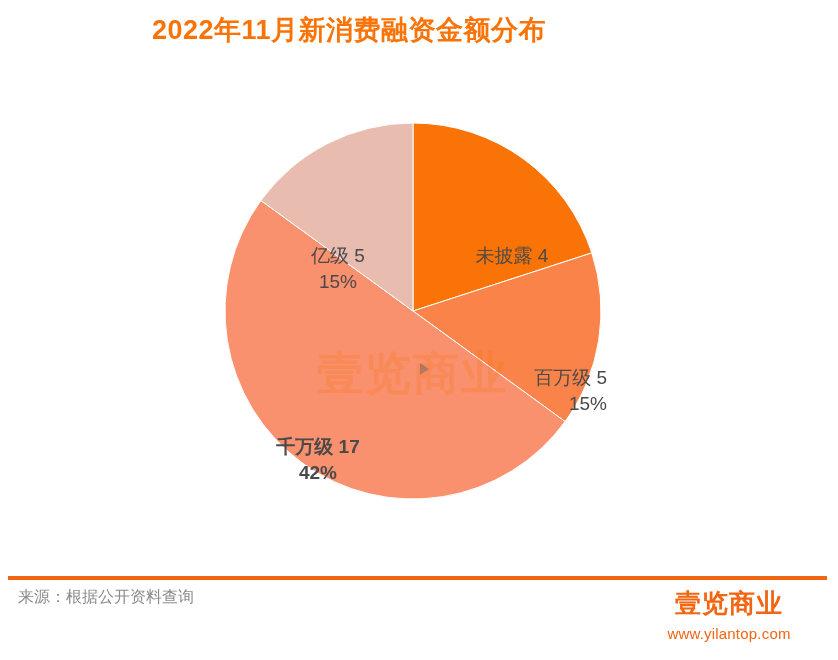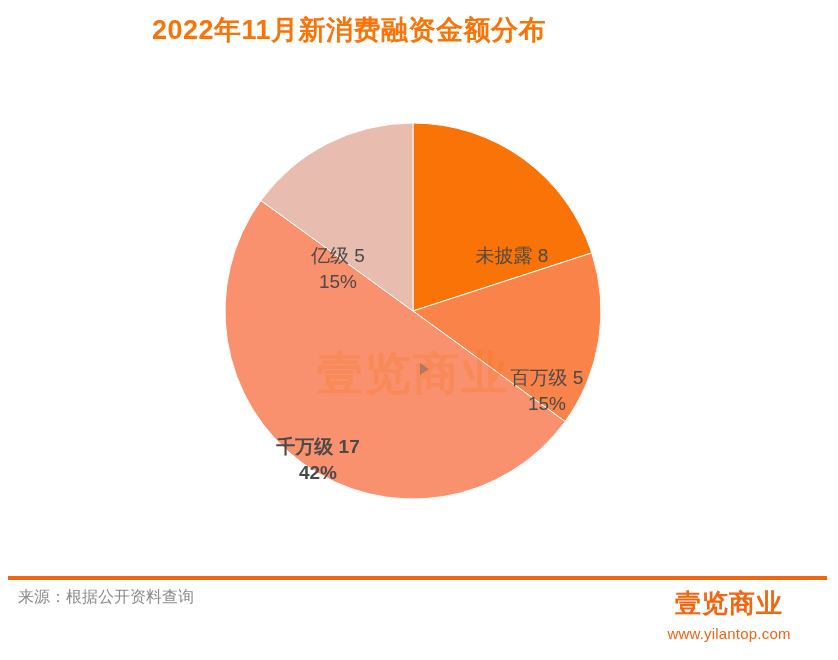--- a/index.html
+++ b/index.html
@@ -86,21 +86,21 @@
     text-align: center;
     color: #4a4a4a;
     font-size: 19px;
     line-height: 26px;
     white-space: nowrap;
   }
   .slice-label .l1 { display: block; }
   .slice-label .l2 { display: block; }
 
   .label-undisclosed { left: 452px; top: 183px; width: 120px; }
-  .label-million     { left: 487px; top: 305px; width: 120px; }
+  .label-million     { left: 487px; top: 305px; width: 120px; text-align: right; }
   .label-tenmillion  { left: 248px; top: 374px; width: 140px; font-weight: bold; }
   .label-hundredmil  { left: 283px; top: 163px; width: 110px; margin-top: 20px; }
 
   
   .footer-divider {
     position: absolute;
     left: 8px;
     top: 576px;
     width: 819px;
     height: 4px;
@@ -159,21 +159,21 @@
           <path d="M 188 188 L 340.095 298.504 A 188 188 0 0 1 35.905 77.496 Z" fill="#F9906E" stroke="#ffffff" stroke-width="1"></path>
           <path d="M 188 188 L 35.905 77.496 A 188 188 0 0 1 188.000 0.000 Z" fill="#E8BCAE" stroke="#ffffff" stroke-width="1"></path>
         </g>
     </svg>
   </div>
 
   <div class="pie-watermark">壹览商业</div>
   <div class="pie-cursor"></div>
 
   <div class="slice-label label-undisclosed">
-    <span class="l1">未披露 8</span>
+    <span class="l1">未披露 4</span>
   </div>
 
   <div class="slice-label label-million">
     <span class="l1">百万级 5</span>
     <span class="l2">15%</span>
   </div>
 
   <div class="slice-label label-tenmillion">
     <span class="l1">千万级 17</span>
     <span class="l2">42%</span>

